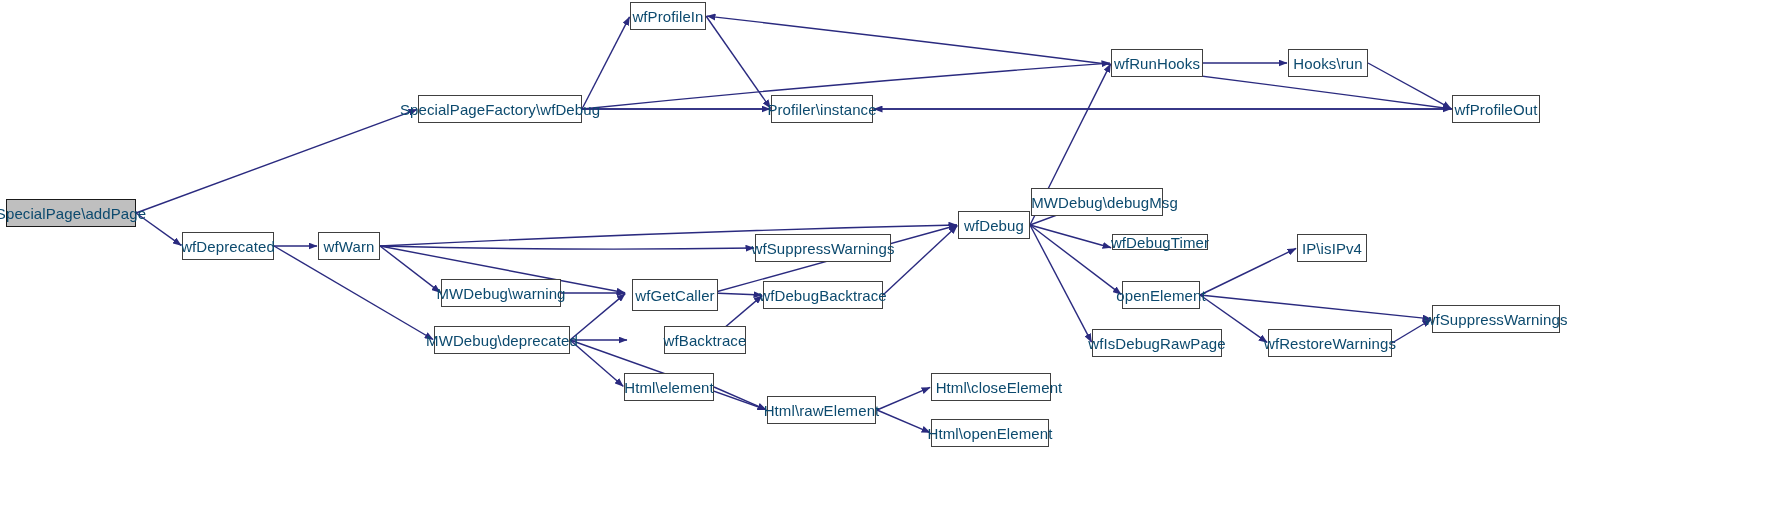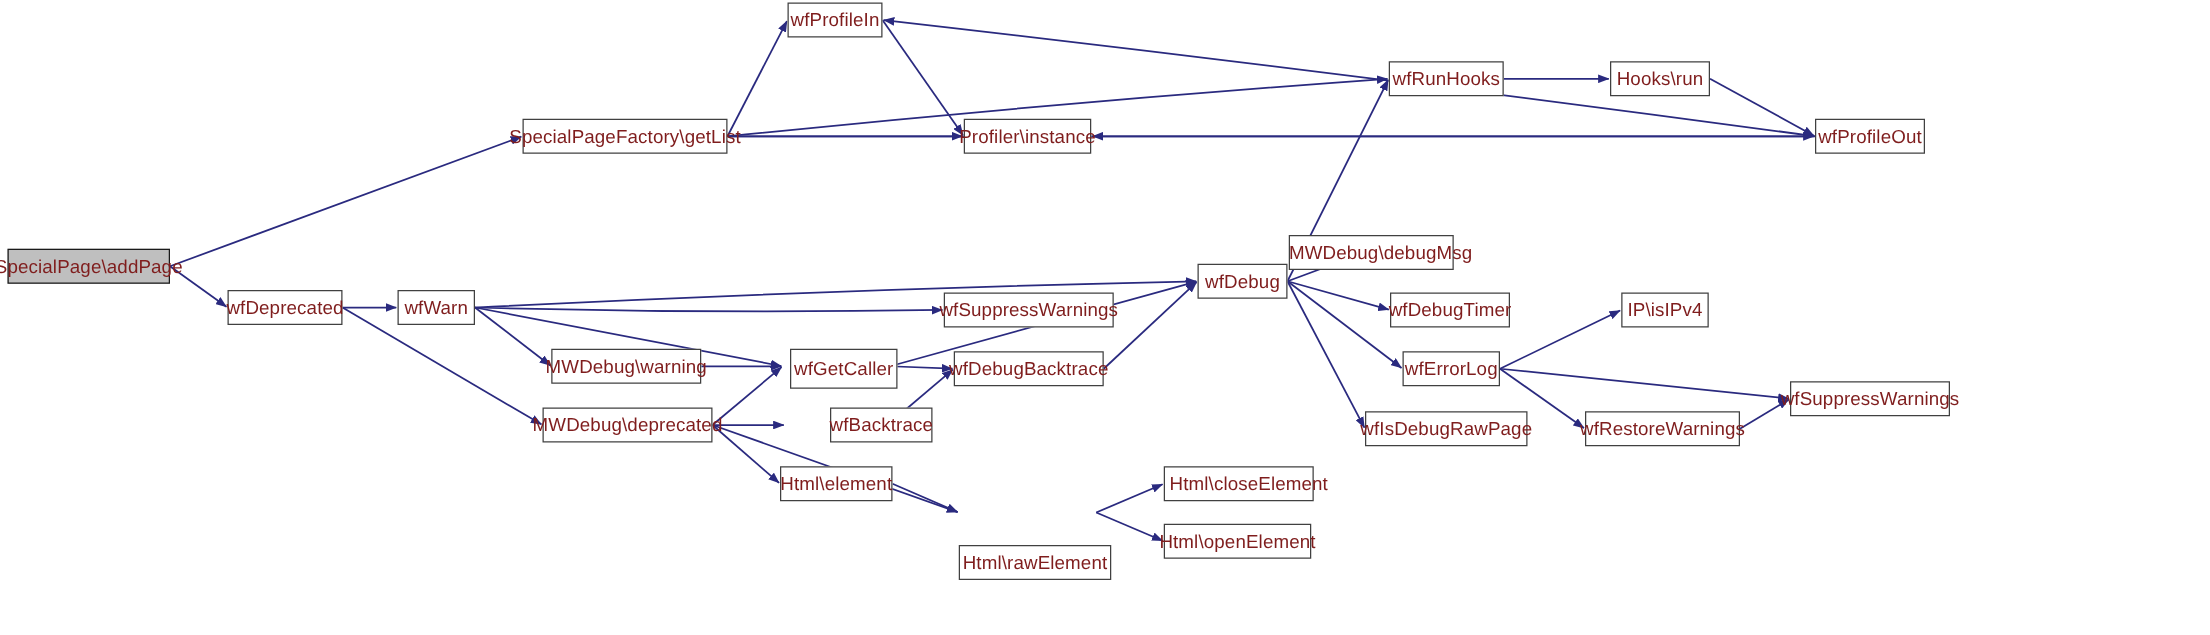--- a/index.html
+++ b/index.html
@@ -21,21 +21,21 @@
     left: 0;
     top: 0;
     width: 1768px;
     height: 508px;
   }
   .node {
     position: absolute;
     box-sizing: border-box;
     border: 1px solid #404040;
     background: #ffffff;
-    color: #7f1d1d;
+    color: #0c4a6e;
     font-size: 15px;
     line-height: 1;
     display: flex;
     align-items: center;
     justify-content: center;
     white-space: nowrap;
     letter-spacing: 0.1px;
     z-index: 2;
   }
   .node.highlight {
@@ -101,21 +101,21 @@
       <div class="node highlight" style="left: 6px; top: 199px; width: 130px; height: 28px;">
         <span class="node-label">SpecialPage\addPage</span>
       </div>
       <div class="node" style="left: 182px; top: 232px; width: 92px; height: 28px;">
         <span class="node-label">wfDeprecated</span>
       </div>
       <div class="node" style="left: 318px; top: 232px; width: 62px; height: 28px;">
         <span class="node-label">wfWarn</span>
       </div>
       <div class="node" style="left: 418px; top: 95px; width: 164px; height: 28px;">
-        <span class="node-label">SpecialPageFactory\getList</span>
+        <span class="node-label">SpecialPageFactory\wfDebug</span>
       </div>
       <div class="node" style="left: 630px; top: 2px; width: 76px; height: 28px;">
         <span class="node-label">wfProfileIn</span>
       </div>
       <div class="node" style="left: 771px; top: 95px; width: 102px; height: 28px;">
         <span class="node-label">Profiler\instance</span>
       </div>
       <div class="node" style="left: 1111px; top: 49px; width: 92px; height: 28px;">
         <span class="node-label">wfRunHooks</span>
       </div>
@@ -124,25 +124,25 @@
       </div>
       <div class="node" style="left: 1452px; top: 95px; width: 88px; height: 28px;">
         <span class="node-label">wfProfileOut</span>
       </div>
       <div class="node" style="left: 958px; top: 211px; width: 72px; height: 28px;">
         <span class="node-label">wfDebug</span>
       </div>
       <div class="node" style="left: 1031px; top: 188px; width: 132px; height: 28px; padding-left: 15px;">
         <span class="node-label">MWDebug\debugMsg</span>
       </div>
-      <div class="node" style="left: 1112px; top: 234px; width: 96px; height: 28px;">
+      <div class="node" style="left: 1112px; top: 234px; width: 96px; height: 16px;">
         <span class="node-label">wfDebugTimer</span>
       </div>
       <div class="node" style="left: 1122px; top: 281px; width: 78px; height: 28px;">
-        <span class="node-label">wfErrorLog</span>
+        <span class="node-label">openElement</span>
       </div>
       <div class="node" style="left: 1092px; top: 329px; width: 130px; height: 28px;">
         <span class="node-label">wfIsDebugRawPage</span>
       </div>
       <div class="node" style="left: 1297px; top: 234px; width: 70px; height: 28px;">
         <span class="node-label">IP\isIPv4</span>
       </div>
       <div class="node" style="left: 1268px; top: 329px; width: 124px; height: 28px;">
         <span class="node-label">wfRestoreWarnings</span>
       </div>
@@ -163,21 +163,21 @@
       </div>
       <div class="node" style="left: 434px; top: 326px; width: 136px; height: 28px;">
         <span class="node-label">MWDebug\deprecated</span>
       </div>
       <div class="node" style="left: 628px; top: 326px; width: 82px; height: 28px; margin-left: 36px;">
         <span class="node-label">wfBacktrace</span>
       </div>
       <div class="node" style="left: 624px; top: 373px; width: 90px; height: 28px;">
         <span class="node-label">Html\element</span>
       </div>
-      <div class="node" style="left: 767px; top: 396px; width: 122px; height: 28px; margin-top: 40px;">
+      <div class="node" style="left: 767px; top: 396px; width: 109px; height: 28px;">
         <span class="node-label">Html\rawElement</span>
       </div>
       <div class="node" style="left: 931px; top: 373px; width: 120px; height: 28px; padding-left: 16px;">
         <span class="node-label">Html\closeElement</span>
       </div>
       <div class="node" style="left: 931px; top: 419px; width: 118px; height: 28px;">
         <span class="node-label">Html\openElement</span>
       </div>
     </div>
 </div>

